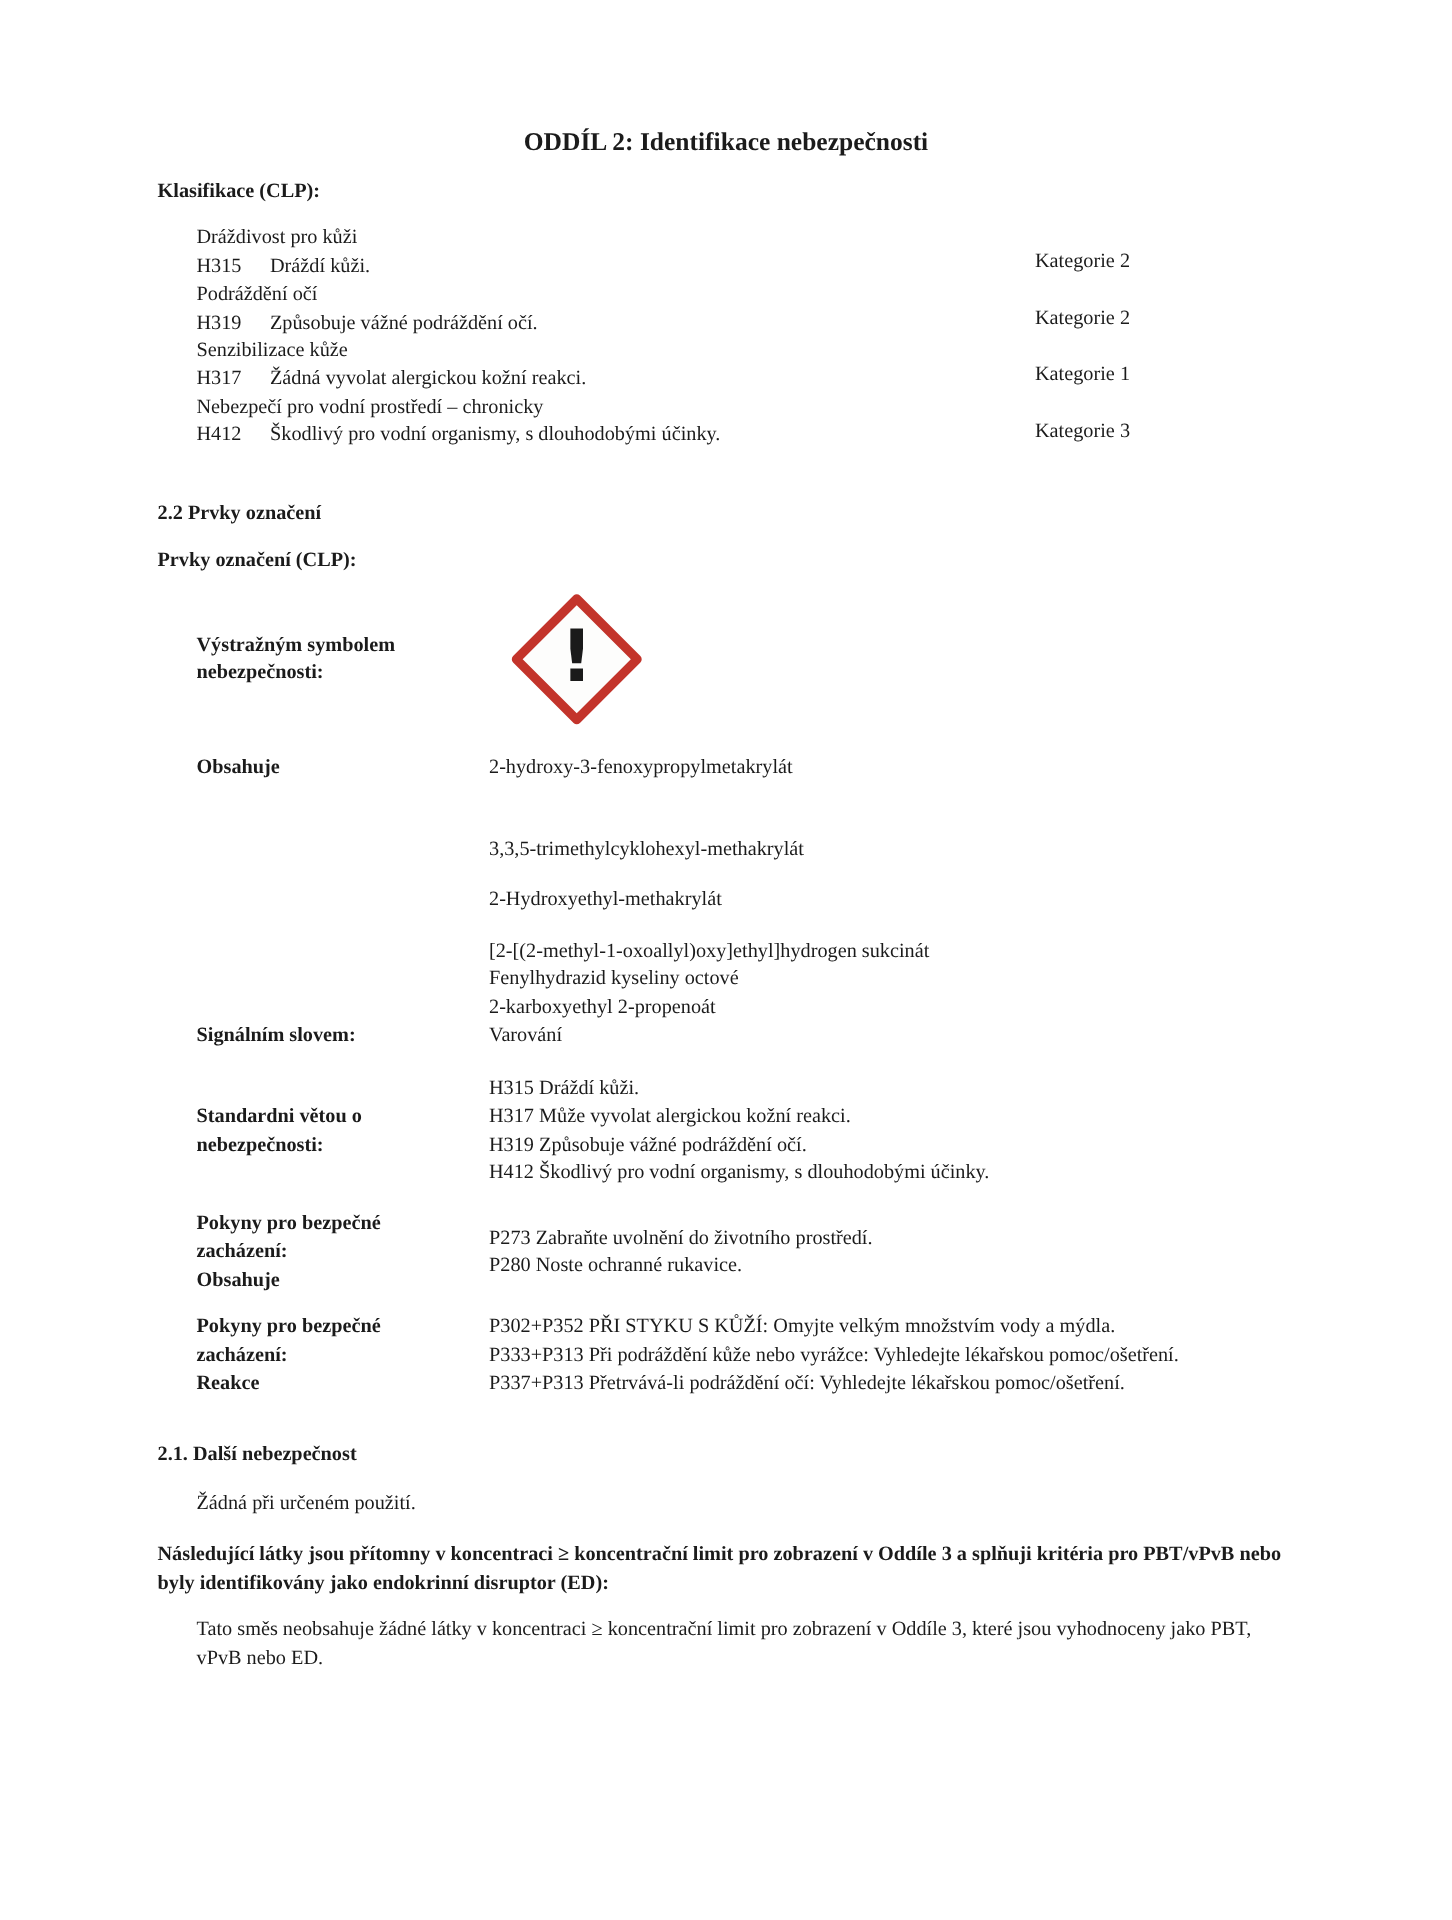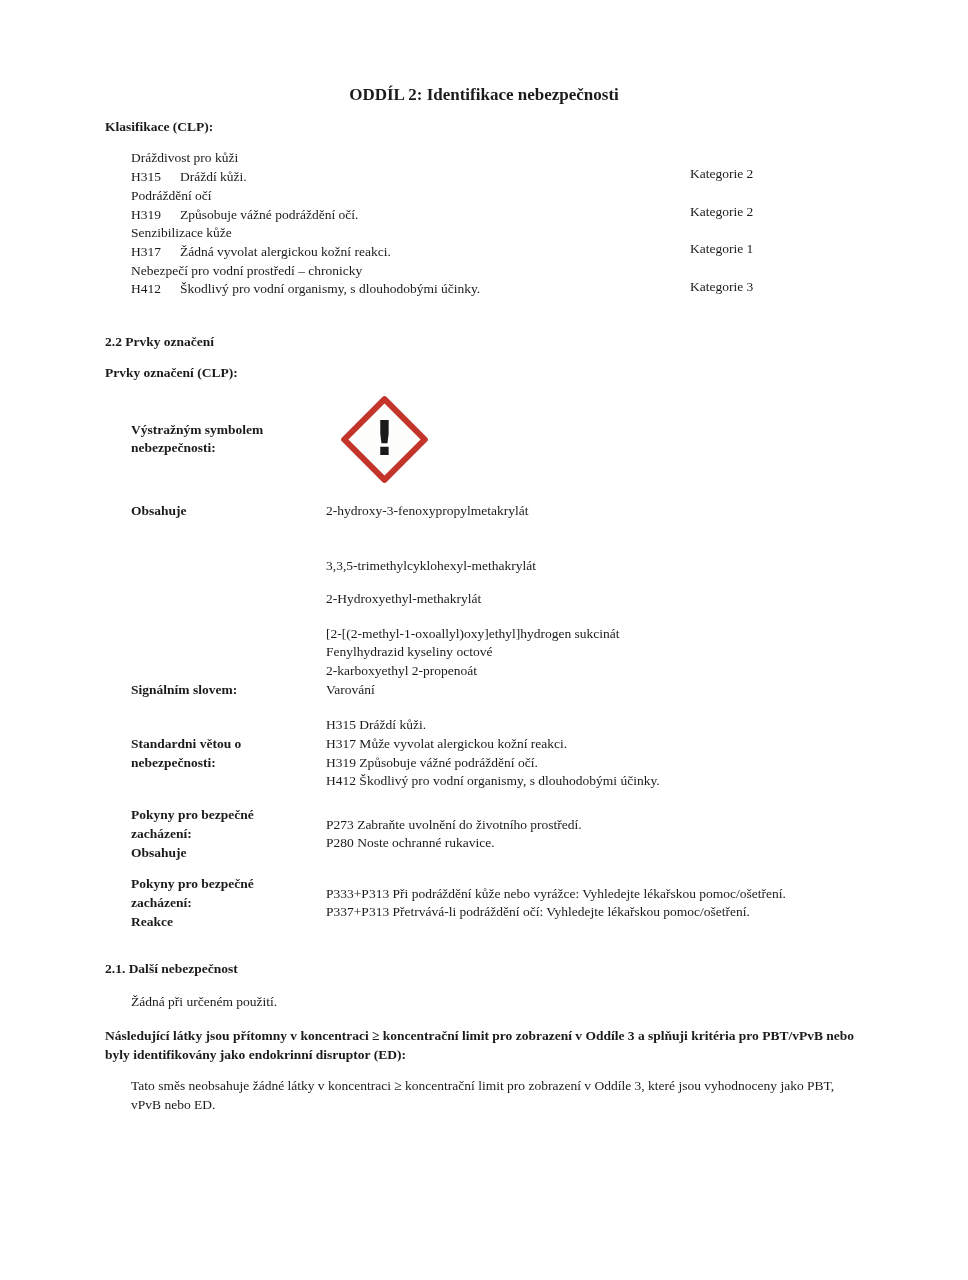--- a/index.html
+++ b/index.html
@@ -143,20 +143,21 @@
       </div>
     </div>
 
     <div class="row mt-13">
       <div class="lbl">
         <div>Pokyny pro bezpečné</div>
         <div>zacházení:</div>
         <div>Reakce</div>
       </div>
       <div class="val">
+        <div>P302+P352 PŘI STYKU S KŮŽÍ: Omyjte velkým množstvím vody a mýdla.</div>
         <div>P333+P313 Při podráždění kůže nebo vyrážce: Vyhledejte lékařskou pomoc/ošetření.</div>
         <div>P337+P313 Přetrvává-li podráždění očí: Vyhledejte lékařskou pomoc/ošetření.</div>
       </div>
     </div>
 
     <div class="sec-heading mt-29">2.1. Další nebezpečnost</div>
     <div class="indent mt-14">Žádná při určeném použití.</div>
 
     <div class="bold-para mt-15">Následující látky jsou přítomny v koncentraci ≥ koncentrační limit pro zobrazení v Oddíle 3 a splňuji kritéria pro PBT/vPvB nebo byly identifikovány jako endokrinní disruptor (ED):</div>
     <div class="body-para mt-13">Tato směs neobsahuje žádné látky v koncentraci ≥ koncentrační limit pro zobrazení v Oddíle 3, které jsou vyhodnoceny jako PBT, vPvB nebo ED.</div>

